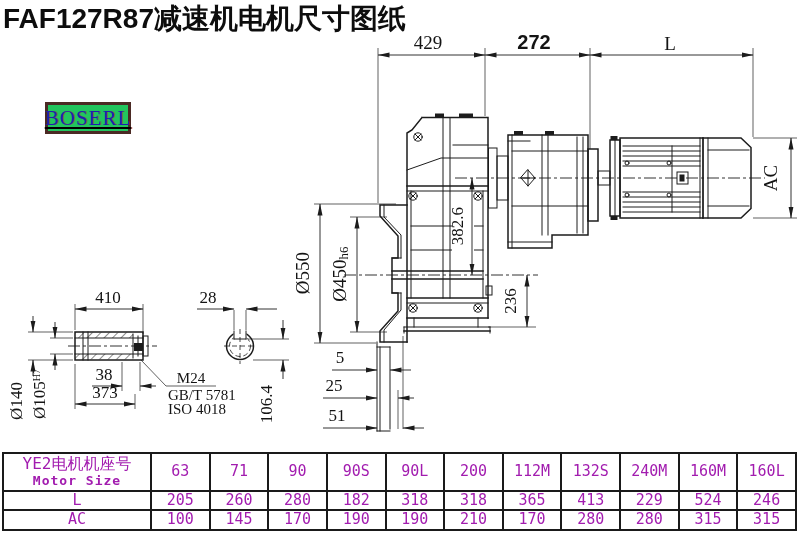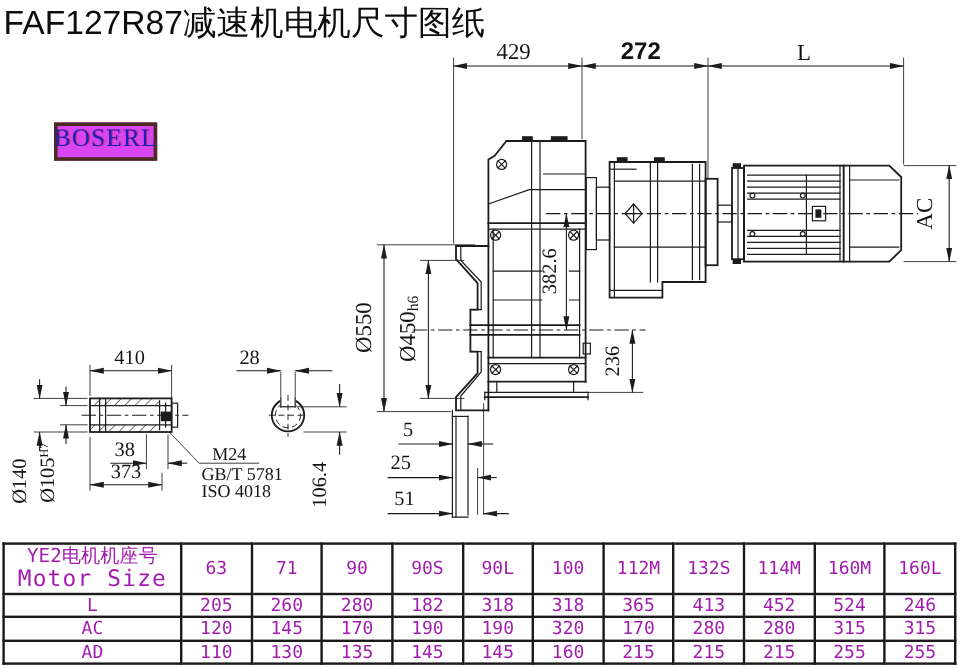--- a/index.html
+++ b/index.html
@@ -1,21 +1,21 @@
 <!DOCTYPE html>
 <html><head>
 <meta charset="utf-8">
 <style>
   html,body{margin:0;padding:0;background:#ffffff;}
   .stage{position:relative;width:800px;height:557px;background:#fff;overflow:hidden;
          font-family:"Liberation Sans","DejaVu Sans",sans-serif;}
-  .page-title{position:absolute;left:3px;top:0px;font-size:28px;font-weight:normal;
+  .page-title{position:absolute;left:3px;top:0px;font-size:28px;font-weight:bold;
               color:#0d0d0d;white-space:nowrap;letter-spacing:0;}
   .logo{position:absolute;left:45px;top:102px;width:80px;height:26px;
-        border:3px solid #4b2a24;background:#d946ef;display:flex;justify-content:center;}
+        border:3px solid #4b2a24;background:#22c55e;display:flex;align-items:center;justify-content:center;text-decoration:underline;}
   .logo span{font-family:"Liberation Serif","DejaVu Serif",serif;font-size:21px;color:#1e20b0;
              letter-spacing:1px;text-shadow:1px 0 0 rgba(190,40,40,.55);line-height:1;}
   svg.drawing{position:absolute;left:0;top:0;}
   svg .ln{stroke:#1c1c1c;fill:none;stroke-width:1.5;stroke-linecap:square;}
   svg .ln2{stroke:#1c1c1c;fill:none;stroke-width:1;stroke-linecap:square;}
   svg .thin{stroke:#1c1c1c;fill:none;stroke-width:.7;}
   svg .dim{stroke:#1c1c1c;fill:none;stroke-width:.9;}
   svg .cl{stroke:#1c1c1c;fill:none;stroke-width:.9;stroke-dasharray:12 3 3 3;}
   svg .cld{stroke:#1c1c1c;fill:none;stroke-width:.8;stroke-dasharray:5 3;}
   svg text{fill:#141414;font-family:"Liberation Serif","DejaVu Serif",serif;}
@@ -24,21 +24,21 @@
   svg .db{font-family:"Liberation Sans","DejaVu Sans",sans-serif;font-weight:bold;font-size:20px;}
   svg .dn{font-size:15px;}
   svg .fillk{fill:#1c1c1c;stroke:none;}
   table.sizes{position:absolute;left:2px;top:452px;width:795px;border-collapse:collapse;
               table-layout:fixed;text-align:center;color:#a21caf;
               font-family:"DejaVu Sans Mono","Liberation Mono",monospace;}
   table.sizes td{border:2px solid #1a1a1a;padding:0;font-size:15px;height:17px;line-height:1.15;}
   table.sizes tr.hdr td{height:36px;}
   table.sizes td.rowhead{font-size:15px;}
   .hcell .l1{font-size:16px;}
-  .hcell .l2{font-size:19px;letter-spacing:1px;}
+  .hcell .l2{font-size:13px;letter-spacing:1px;font-weight:bold;}
 </style>
 </head>
 <body>
 
 <div class="stage">
 
   <div class="page-title">FAF127R87减速机电机尺寸图纸</div>
 
   <div class="logo">
     <span>BOSERL</span>
@@ -330,65 +330,51 @@
         <tr class="hdr">
           <td class="hcell" style="width: 146px;">
             <div class="l1">YE2电机机座号</div>
             <div class="l2">Motor Size</div>
           </td>
           <td>63</td>
           <td>71</td>
           <td>90</td>
           <td>90S</td>
           <td>90L</td>
-          <td>100</td>
+          <td>200</td>
           <td>112M</td>
           <td>132S</td>
-          <td>114M</td>
+          <td>240M</td>
           <td>160M</td>
           <td>160L</td>
         </tr>
         <tr>
           <td class="rowhead">L</td>
           <td>205</td>
           <td>260</td>
           <td>280</td>
           <td>182</td>
           <td>318</td>
           <td>318</td>
           <td>365</td>
           <td>413</td>
-          <td>452</td>
+          <td>229</td>
           <td>524</td>
           <td>246</td>
         </tr>
         <tr>
           <td class="rowhead">AC</td>
-          <td>120</td>
+          <td>100</td>
           <td>145</td>
           <td>170</td>
           <td>190</td>
           <td>190</td>
-          <td>320</td>
+          <td>210</td>
           <td>170</td>
           <td>280</td>
           <td>280</td>
           <td>315</td>
           <td>315</td>
         </tr>
-        <tr>
-          <td class="rowhead">AD</td>
-          <td>110</td>
-          <td>130</td>
-          <td>135</td>
-          <td>145</td>
-          <td>145</td>
-          <td>160</td>
-          <td>215</td>
-          <td>215</td>
-          <td>215</td>
-          <td>255</td>
-          <td>255</td>
-        </tr>
       </tbody>
   </table>
 
 </div>
 
 </body></html>

